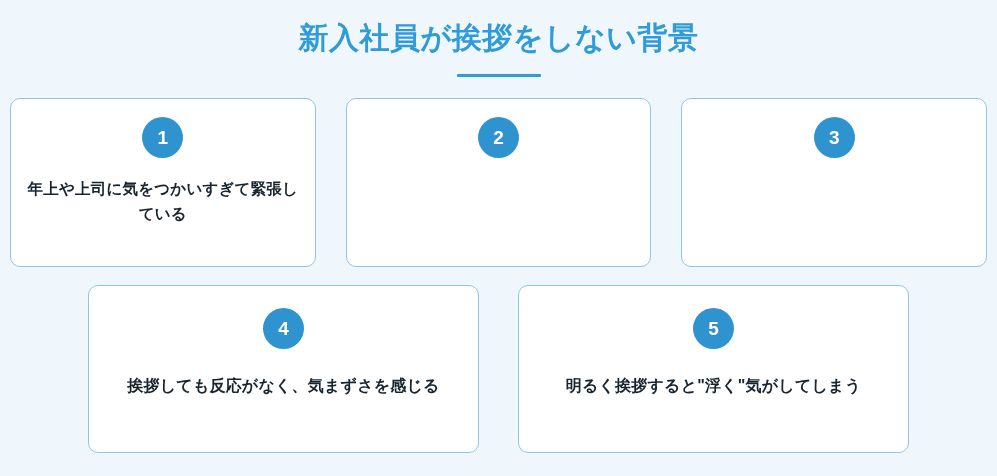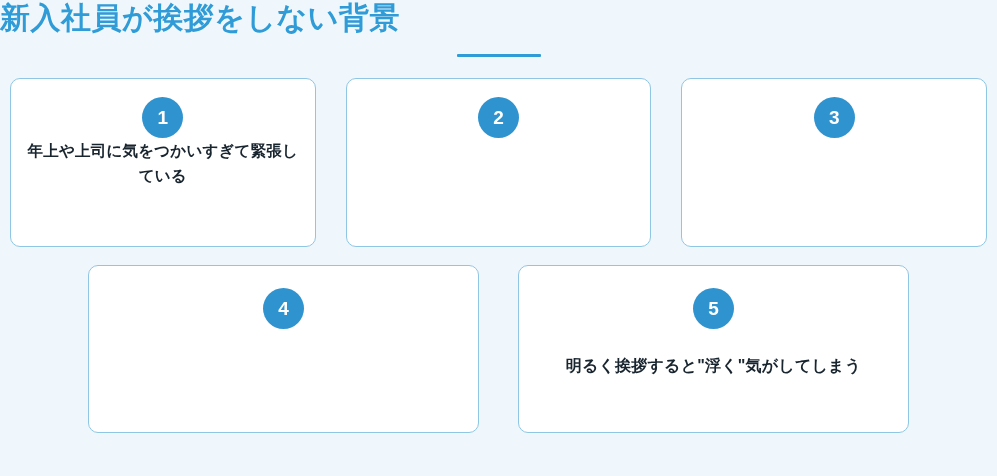--- a/index.html
+++ b/index.html
@@ -11,21 +11,22 @@
     height: 476px;
     background: #f0f7fc;
     font-family: "Liberation Sans", "DejaVu Sans", sans-serif;
     overflow: hidden;
     position: relative;
   }
 
   
   .title-block {
     width: 100%;
-    text-align: left;
+    text-align: center;
+    padding-top: 20px;
     box-sizing: border-box;
   }
   .page-title {
     margin: 0;
     font-size: 30px;
     font-weight: bold;
     color: #2f9bd7;
     letter-spacing: 0.5px;
     line-height: 1.2;
   }
@@ -81,20 +82,21 @@
     font-size: 19px;
     font-weight: bold;
     display: flex;
     align-items: center;
     justify-content: center;
     line-height: 1;
     flex: none;
   }
 
   .card-text {
+    margin-top: 18px;
     font-size: 15.5px;
     font-weight: bold;
     color: #18242e;
     line-height: 1.62;
     text-align: center;
     letter-spacing: 0.2px;
   }
   .row-bottom .card-text {
     margin-top: 24px;
     font-size: 16px;
@@ -130,20 +132,21 @@
   </div>
 
 </div>
 
 <div class="row row-bottom">
 
   <div class="card">
     <div class="badge">
       <span>4</span>
     </div>
+    <div class="card-text">挨拶しても反応がなく、気まずさを感じる</div>
   </div>
 
   <div class="card">
     <div class="badge">
       <span>5</span>
     </div>
     <div class="card-text">明るく挨拶すると"浮く"気がしてしまう</div>
   </div>
 
 </div>

